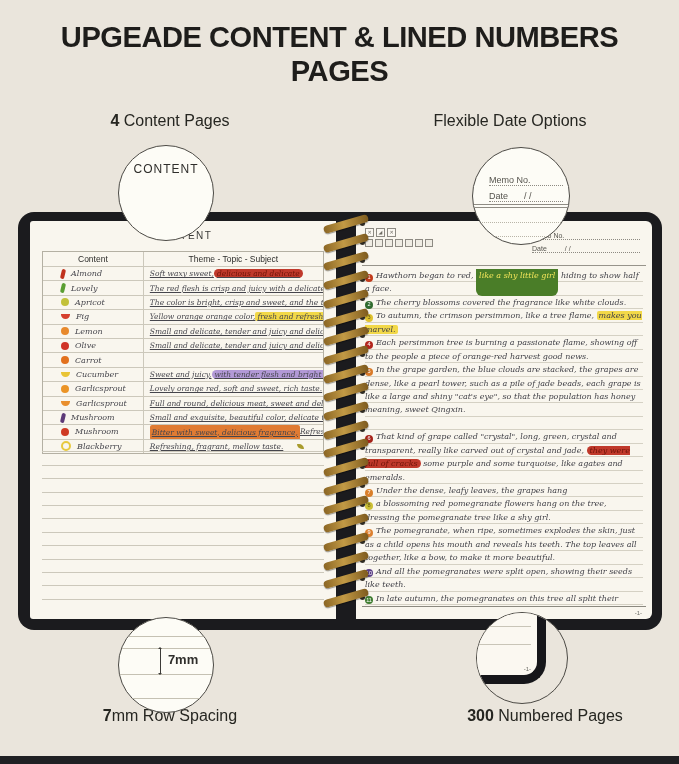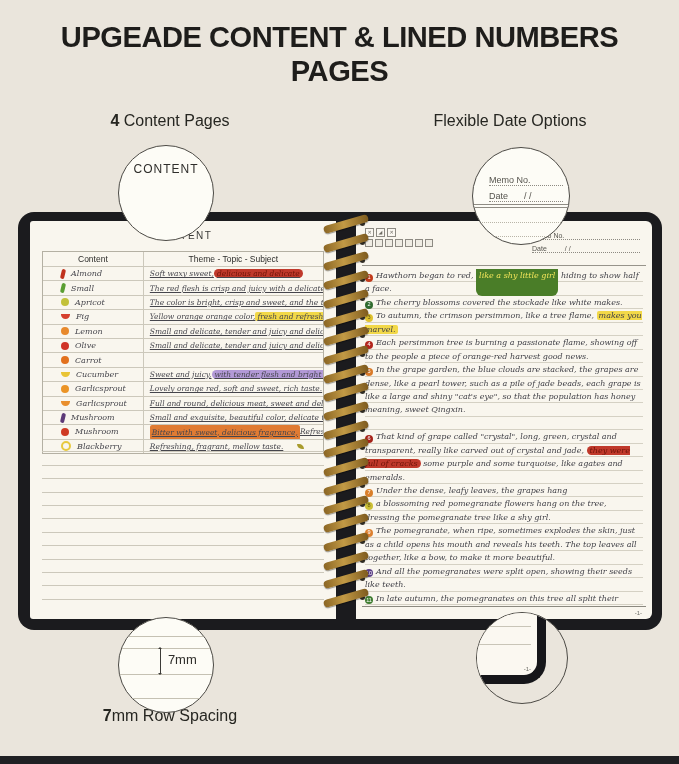--- a/index.html
+++ b/index.html
@@ -76,21 +76,21 @@
   .h-yellow{background:var(--c-highlight_yellow,#f2d848);border-radius:2px;padding:0 2px;}
   .h-purple{background:var(--c-highlight_purple,#b299d6);border-radius:6px;padding:0 3px;}
   .h-orange{background:var(--c-highlight_orange,#e07b33);border-radius:2px;padding:3px 2px;}
   .h-green{background:var(--c-highlight_green,#4a7d28);color:var(--c-highlight_green_text,#f0e35a);border-radius:6px;padding:16px 3px;}
 
   
   .lens{position:absolute;border-radius:50%;background:#fdfcf6;border:1px solid #4c4a45;
     overflow:hidden;z-index:6;}
   .lens-tl{left:118px;top:145px;width:94px;height:94px;}
   .lens-tr{left:472px;top:147px;width:96px;height:96px;}
-  .lens-bl{left:118px;top:617px;width:94px;height:94px;}
+  .lens-bl{left:118px;top:617px;width:94px;height:94px;font-weight:bold;}
   .lens-br{left:476px;top:612px;width:90px;height:90px;background:var(--c-background,#eae5dc);}
   .lens-content-title{position:absolute;top:16px;left:0;right:0;text-align:center;
     font-size:12px;letter-spacing:1px;color:#2f2e2b;}
   .mini-table{position:absolute;top:40px;left:-8px;right:-8px;bottom:0;border-top:1px solid #8f8c84;}
   .mini-table .hline{position:absolute;left:0;right:0;border-top:1px solid #b9b5a8;}
   .mini-table .vline{position:absolute;left:34%;top:0;bottom:28px;border-left:1px solid #b9b5a8;}
   .mini-theme{position:absolute;top:4px;left:56%;font-size:9px;color:#3c3b37;}
   .lens-memo{position:absolute;top:22px;left:16px;right:6px;font-size:9px;color:#55534d;}
   .lens-memo .row{display:flex;align-items:flex-end;gap:16px;border-bottom:1px dotted #8d8a82;height:15px;}
   .dbl{position:absolute;left:0;right:0;top:56px;border-top:1px solid #8f8c84;}
@@ -114,20 +114,21 @@
 </head>
 <body>
 
 <div id="canvas">
 
   <div class="title">UPGEADE CONTENT &amp; LINED NUMBERS PAGES</div>
 
   <div class="callout-label" style="left:60px;top:112px;"><b>4</b><span> Content Pages</span></div>
   <div class="callout-label" style="left:400px;top:112px;"><b></b><span>Flexible Date Options</span></div>
   <div class="callout-label" style="left:60px;top:707px;"><b>7</b><span>mm Row Spacing</span></div>
+  <div class="callout-label" style="left:430px;top:707px;width:230px;"><b>300</b><span> Numbered Pages</span></div>
 
   <div class="cover"></div>
 
   <div class="page page-left">
     <div class="content-title">CONTENT</div>
     <div class="ctable">
       <div class="crow header">
         <div class="c1 hdr-cell" style="display:flex;">Content</div>
         <div class="c2 hdr-cell" style="justify-content:center;">Theme - Topic - Subject</div>
       </div>
@@ -138,21 +139,21 @@
               <span class="fruit-name">Almond</span>
             </div>
             <div class="c2 hand">
               <span class="seg">Soft waxy sweet, </span>
               <span class="seg h-red">delicious and delicate</span>
             </div>
           </div>
           <div class="crow">
             <div class="c1">
               <span class="fruit tall" style="background: rgb(90, 158, 50);"></span>
-              <span class="fruit-name">Small</span>
+              <span class="fruit-name">Lovely</span>
             </div>
             <div class="c2 hand">
               <span class="seg">The red flesh is crisp and juicy with a delicate taste</span>
             </div>
           </div>
           <div class="crow">
             <div class="c1">
               <span class="fruit round" style="background: rgb(194, 193, 58);"></span>
               <span class="fruit-name">Apricot</span>
             </div>
@@ -278,21 +279,21 @@
           <span>Memo No.</span>
         </div>
       <div class="row">
           <span>Date</span>
           <span>/        /</span>
         </div>
     </div>
     <div class="head-rule"></div>
     <div class="memo-text" id="memo-lines">
         <p class="mline"><span class="bullet" style="background: rgb(194, 59, 28);">1</span><span class="seg">Hawthorn began to red, </span><span class="seg h-green">like a shy little girl</span><span class="seg"> hiding to show half a face.</span></p>
-        <p class="mline"><span class="bullet" style="background: rgb(47, 107, 47);">2</span><span class="seg">The cherry blossoms covered the stockade like white makes.</span></p>
+        <p class="mline"><span class="bullet" style="background: rgb(47, 107, 47);">2</span><span class="seg">The cherry blossoms covered the fragrance like white clouds.</span></p>
         <p class="mline"><span class="bullet" style="background: rgb(224, 195, 46); color: rgb(93, 82, 19);">3</span><span class="seg">To autumn, the crimson persimmon, like a tree flame, </span><span class="seg h-yellow">makes you marvel.</span></p>
         <p class="mline"><span class="bullet" style="background: rgb(179, 38, 30);">4</span><span class="seg">Each persimmon tree is burning a passionate flame, showing off to the people a piece of orange-red harvest good news.</span></p>
         <p class="mline"><span class="bullet" style="background: rgb(217, 122, 40);">5</span><span class="seg">In the grape garden, the blue clouds are stacked, the grapes are dense, like a pearl tower, such as a pile of jade beads, each grape is like a large and shiny "cat's eye", so that the population has honey meaning, sweet Qingxin.</span></p>
         <div class="spacer"></div>
         <p class="mline"><span class="bullet" style="background: rgb(165, 34, 25);">6</span><span class="seg">That kind of grape called "crystal", long, green, crystal and transparent, really like carved out of crystal and jade, </span><span class="seg h-red">they were full of cracks</span><span class="seg"> some purple and some turquoise, like agates and emeralds.</span></p>
         <p class="mline"><span class="bullet" style="background: rgb(217, 127, 42);">7</span><span class="seg">Under the dense, leafy leaves, the grapes hang</span></p>
         <p class="mline"><span class="bullet" style="background: rgb(203, 191, 53); color: rgb(93, 82, 19);">8</span><span class="seg">a blossoming red pomegranate flowers hang on the tree, dressing the pomegranate tree like a shy girl.</span></p>
         <p class="mline"><span class="bullet" style="background: rgb(220, 128, 48);">9</span><span class="seg">The pomegranate, when ripe, sometimes explodes the skin, just as a child opens his mouth and reveals his teeth. The top leaves all together, like a bow, to make it more beautiful.</span></p>
         <p class="mline"><span class="bullet" style="background: rgb(91, 63, 134);">10</span><span class="seg">And all the pomegranates were split open, showing their seeds like teeth.</span></p>
         <p class="mline"><span class="bullet" style="background: rgb(63, 125, 49);">11</span><span class="seg">In late autumn, the pomegranates on this tree all split their mouths, </span></p>

